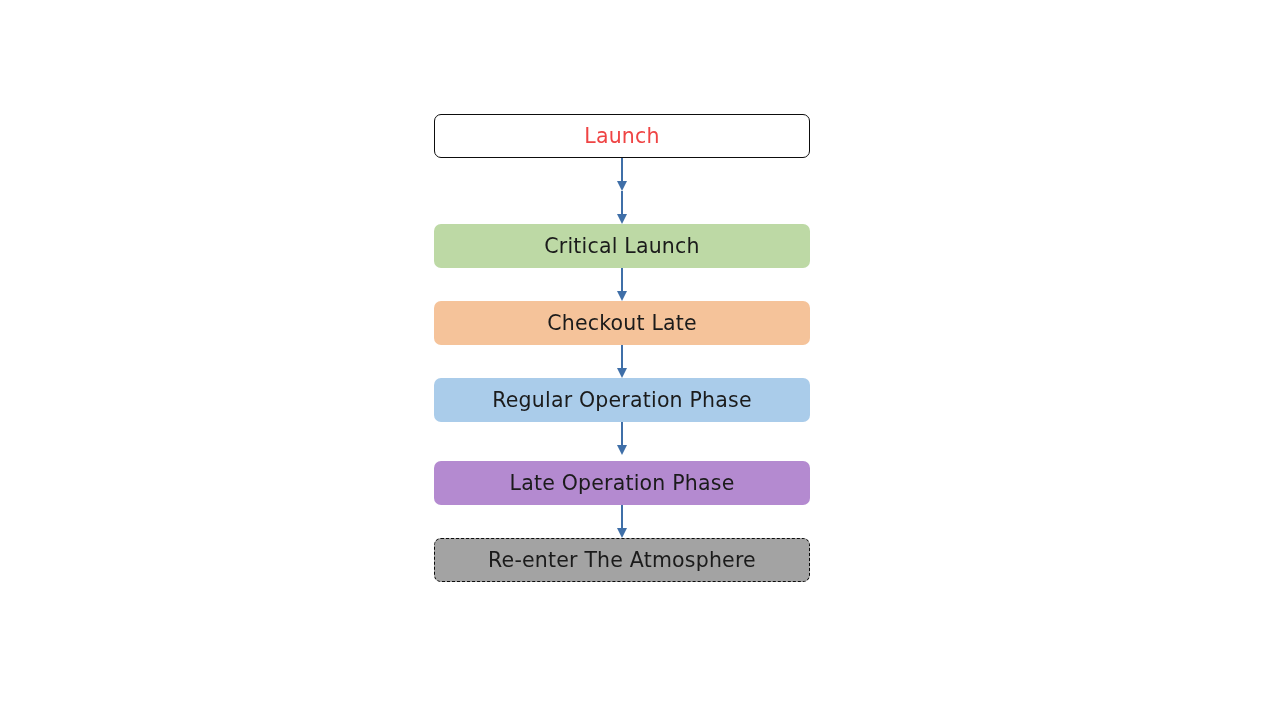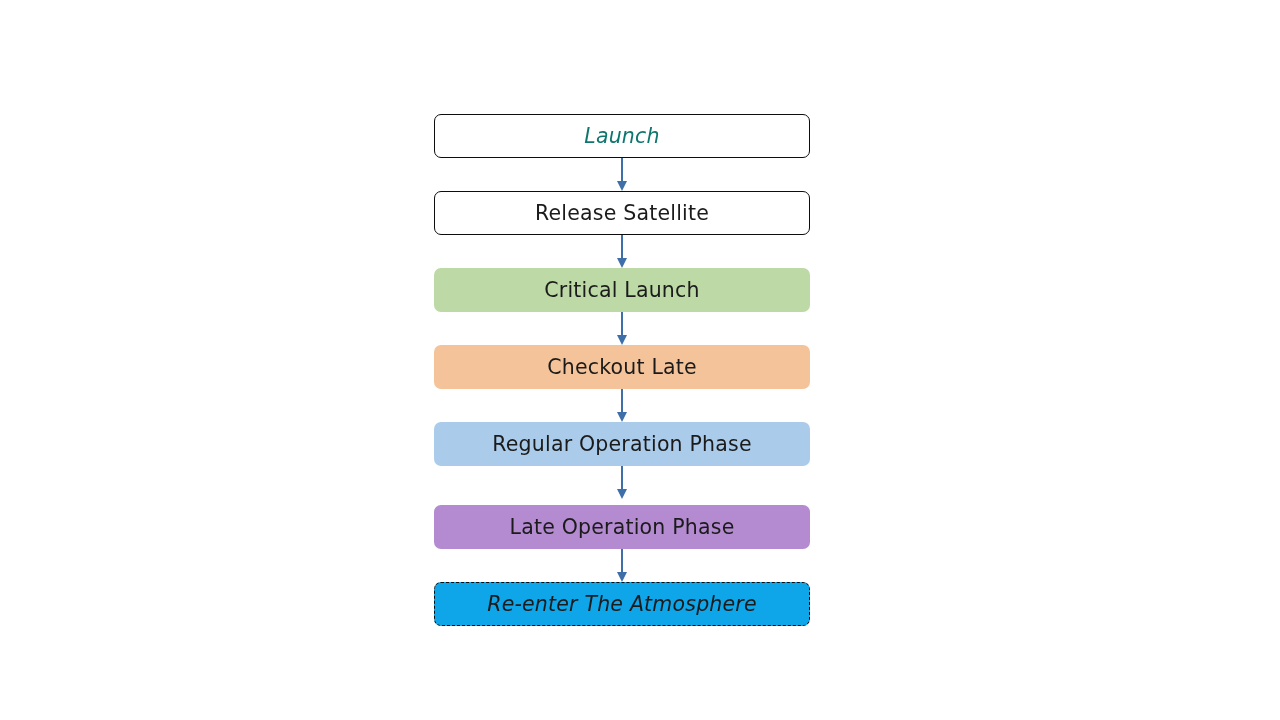--- a/index.html
+++ b/index.html
@@ -50,23 +50,22 @@
 
   
   .node.plain {
     background: #ffffff;
     border: 1.3px solid #0d0d0d;
   }
   .node.filled {
     border: none;
   }
   .node.dashed {
-    background: #0ea5e9;
+    background: #a3a3a3;
     border: 1.6px dashed #0d0d0d;
-    font-style: italic;
   }
 
   
   .connector {
     position: relative;
     width: 376px;
     height: 33px;
   }
   .connector .shaft {
     position: absolute;
@@ -89,31 +88,28 @@
     border-top: 10px solid #3f6fa8;
   }
 </style>
 </head>
 <body style="background: rgb(255, 255, 255);">
 
 <div id="canvas">
   <div class="flow">
 
     <div class="node plain">
-      <span class="node-label" style="color: #0f766e; font-style: italic;">Launch</span>
+      <span class="node-label" style="color: #ef4444;">Launch</span>
     </div>
 
     <div class="connector">
       <div class="shaft" style="background: rgb(63, 111, 168);"></div>
       <div class="head" style="border-top-color: rgb(63, 111, 168);"></div>
     </div>
 
-    <div class="node plain">
-      <span class="node-label" style="color: rgb(27, 27, 27);">Release Satellite</span>
-    </div>
 
     <div class="connector">
       <div class="shaft" style="background: rgb(63, 111, 168);"></div>
       <div class="head" style="border-top-color: rgb(63, 111, 168);"></div>
     </div>
 
     <div class="node filled" style="background: rgb(189, 217, 165);">
       <span class="node-label" style="color: rgb(27, 27, 27);">Critical Launch</span>
     </div>
 

